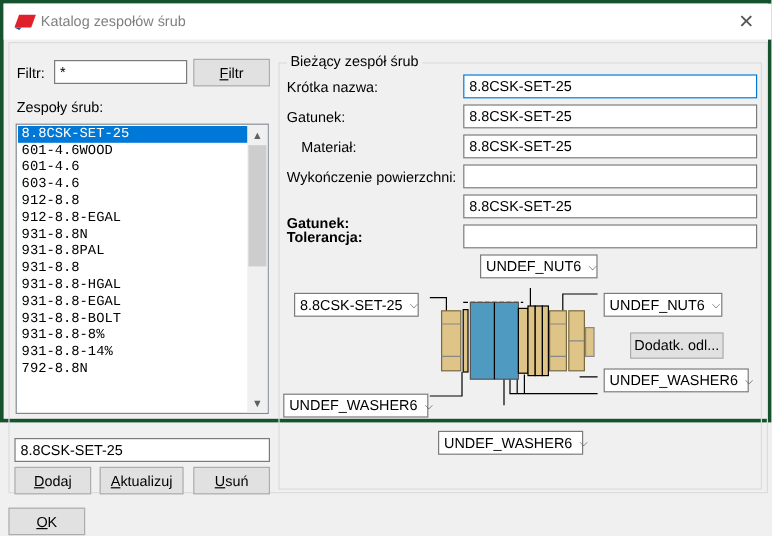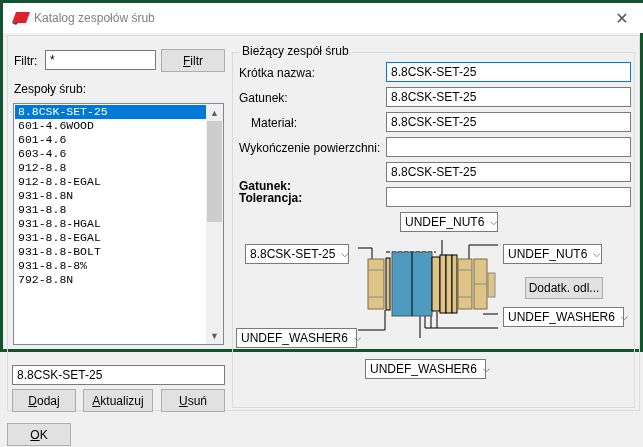--- a/index.html
+++ b/index.html
@@ -59,25 +59,27 @@
   <span class="label" style="left:11px;top:79px;">Zespoły śrub:</span>
   <div class="listbox">
     <ul id="list-items">
         <li class="selected">8.8CSK-SET-25</li>
         <li>601-4.6WOOD</li>
         <li>601-4.6</li>
         <li>603-4.6</li>
         <li>912-8.8</li>
         <li>912-8.8-EGAL</li>
         <li>931-8.8N</li>
+        <li>931-8.8PAL</li>
         <li>931-8.8</li>
         <li>931-8.8-HGAL</li>
         <li>931-8.8-EGAL</li>
         <li>931-8.8-BOLT</li>
         <li>931-8.8-8%</li>
+        <li>931-8.8-14%</li>
         <li>792-8.8N</li>
       </ul>
     <div class="scrollbar">
       <div class="scroll-up">
           <span>▲</span>
         </div>
       <div class="scroll-thumb"></div>
       <div class="scroll-down">
           <span>▼</span>
         </div>

